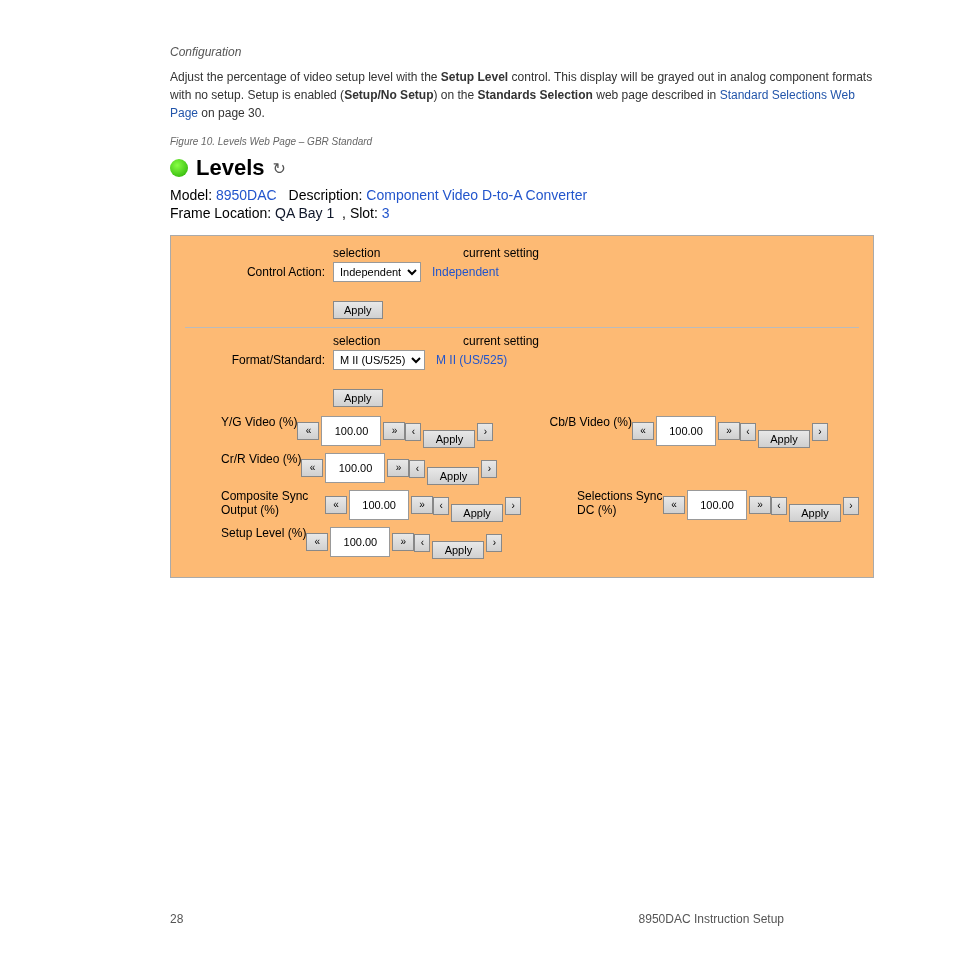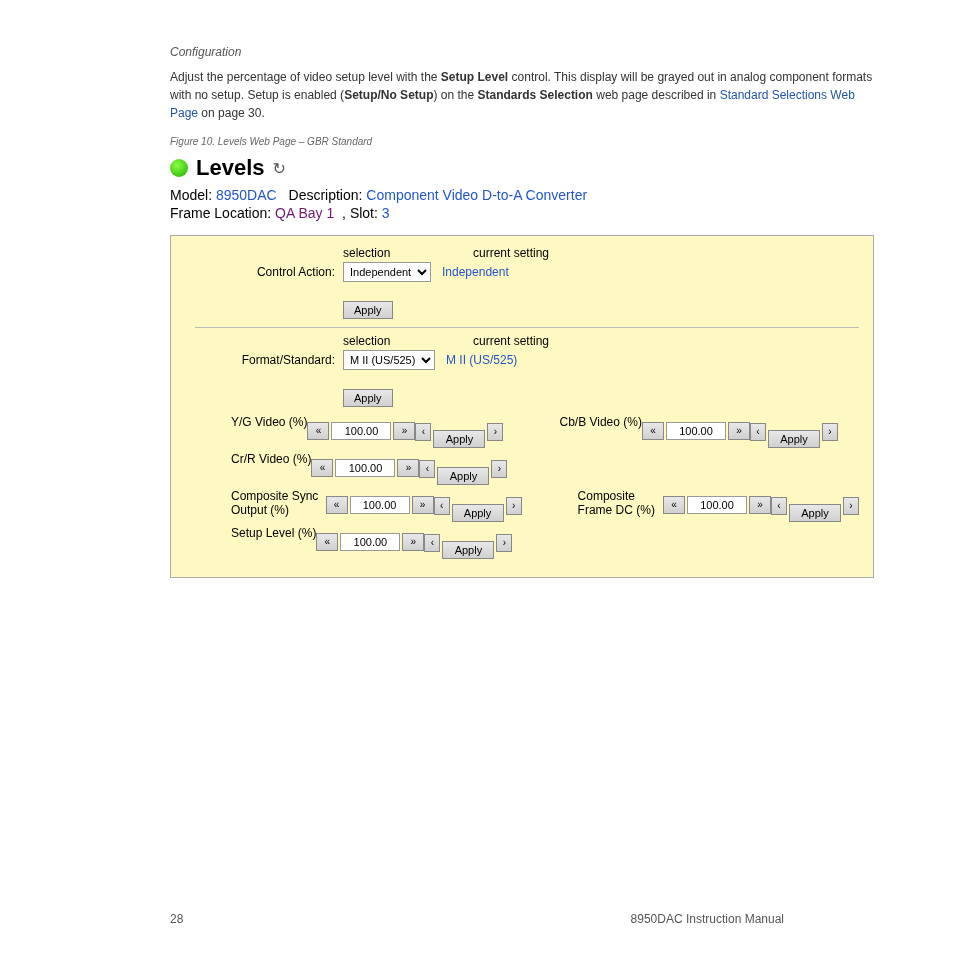--- a/index.html
+++ b/index.html
@@ -106,22 +106,22 @@
 
     .frame-line {
       font-size: 14px;
       margin-bottom: 14px;
     }
 
     .frame-line span.label { color: #000; }
 
     .web-panel {
       border: 1px solid #aaa;
-      background: #fef9c3;
-      padding: 10px 14px 14px 24px;
+      background: #fdba74;
+      padding: 10px 14px 14px 14px;
       margin-bottom: 0;
     }
 
     .control-row {
       display: flex;
       align-items: center;
       margin-bottom: 4px;
     }
 
     .control-label {
@@ -205,21 +205,21 @@
       background: linear-gradient(to bottom, #e8e8e8, #d0d0d0);
       cursor: pointer;
       display: flex;
       align-items: center;
       justify-content: center;
       padding: 0;
     }
 
     .value-input {
       width: 60px;
-      height: 18px;
+      height: 30px;
       border: 1px solid #999;
       background: #fff;
       font-size: 11px;
       text-align: center;
       padding: 0 2px;
     }
 
     .slider-apply-row {
       display: flex;
       align-items: center;
@@ -244,21 +244,21 @@
 <body>
 
 <div class="page-header">
   <span>Configuration</span>
 </div>
 
 <div class="page-footer-left">
   <span>28</span>
 </div>
 <div class="page-footer-right">
-  <span>8950DAC Instruction Manual</span>
+  <span>8950DAC Instruction Setup</span>
 </div>
 
 <div class="main-content">
 
   <p class="intro-text">
     <span>Adjust the percentage of video setup level with the </span><b>Setup Level</b><span> control. This display will be grayed out in analog component formats with no setup. Setup is enabled (</span><b>Setup/No Setup</b><span>) on the </span><b>Standards Selection</b><span> web page described in </span><a href="#">Standard Selections Web Page</a><span> on page 30.</span>
   </p>
 
   <p class="figure-caption">
     <span>Figure 10.  Levels Web Page – GBR Standard</span>
@@ -272,21 +272,21 @@
 
   <div class="model-line">
     <span class="label">Model:</span>
     <span style="color:#2255cc; margin-right:8px;">8950DAC</span>
     <span class="label">Description:</span>
     <span style="color:#2255cc;">Component Video D-to-A Converter</span>
   </div>
 
   <div class="frame-line">
     <span class="label">Frame Location:</span>
-    <span style="color:#701a75; margin-right:4px;">QA Bay 1</span>
+    <span style="color:#0f172a; margin-right:4px;">QA Bay 1</span>
     <span class="label">, Slot:</span>
     <span style="color:#2255cc;">3</span>
   </div>
 
   <div class="web-panel">
 
     <div style="margin-bottom:2px;">
       <div style="display:flex; margin-left:148px; gap:0;">
         <span style="font-size:12px; width:130px; text-align:left;">selection</span>
         <span style="font-size:12px;">current setting</span>
@@ -385,21 +385,21 @@
           <button class="step-btn">»</button>
         </div>
         <div class="slider-apply-row">
           <button class="small-step-btn">‹</button>
           <button class="apply-btn" style="min-width:52px;">Apply</button>
           <button class="small-step-btn">›</button>
         </div>
       </div>
 
       <div class="slider-group">
-        <span class="slider-group-label">Composite Frame DC (%)</span>
+        <span class="slider-group-label">Selections Sync DC (%)</span>
         <div class="slider-controls">
           <button class="step-btn">«</button>
           <input class="value-input" type="text" value="100.00" style="">
           <button class="step-btn">»</button>
         </div>
         <div class="slider-apply-row">
           <button class="small-step-btn">‹</button>
           <button class="apply-btn" style="min-width:52px;">Apply</button>
           <button class="small-step-btn">›</button>
         </div>

